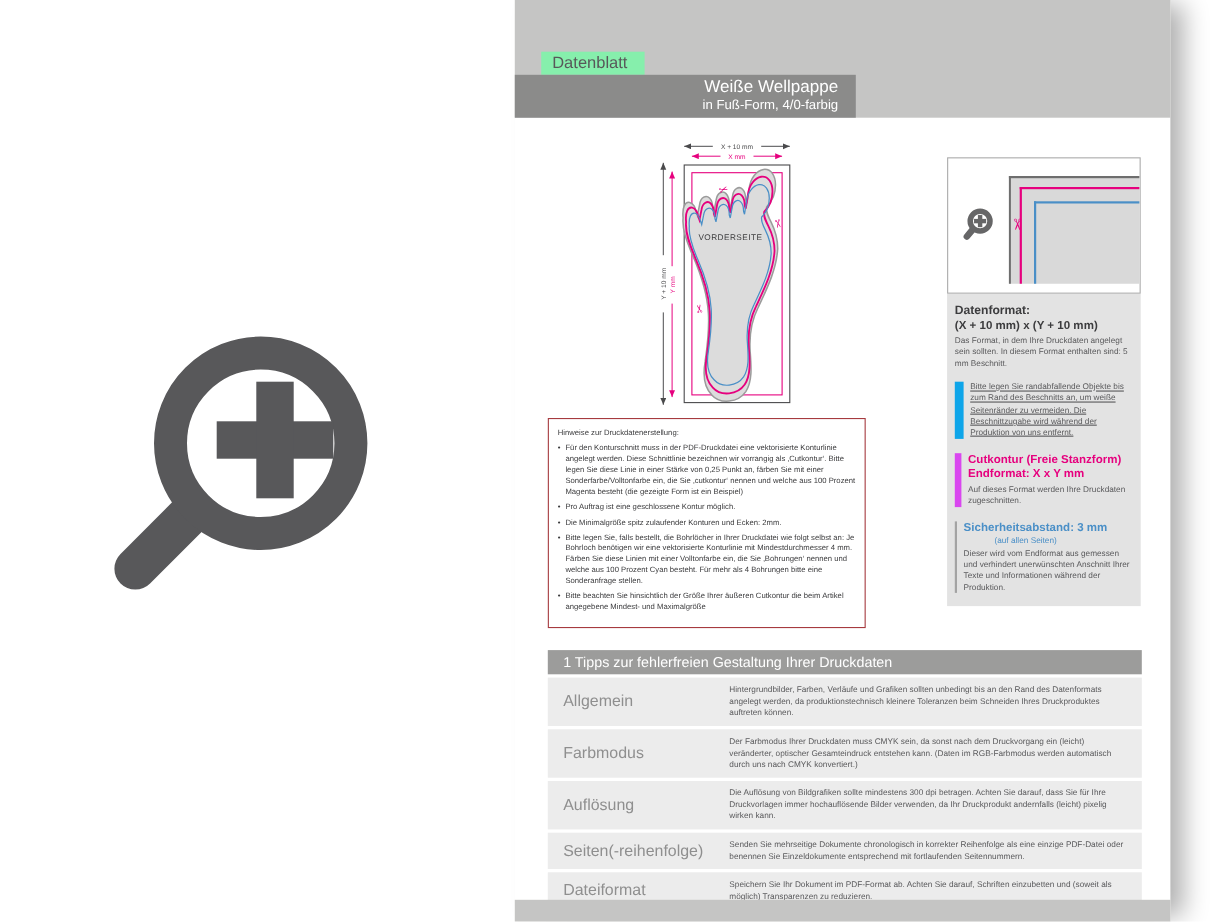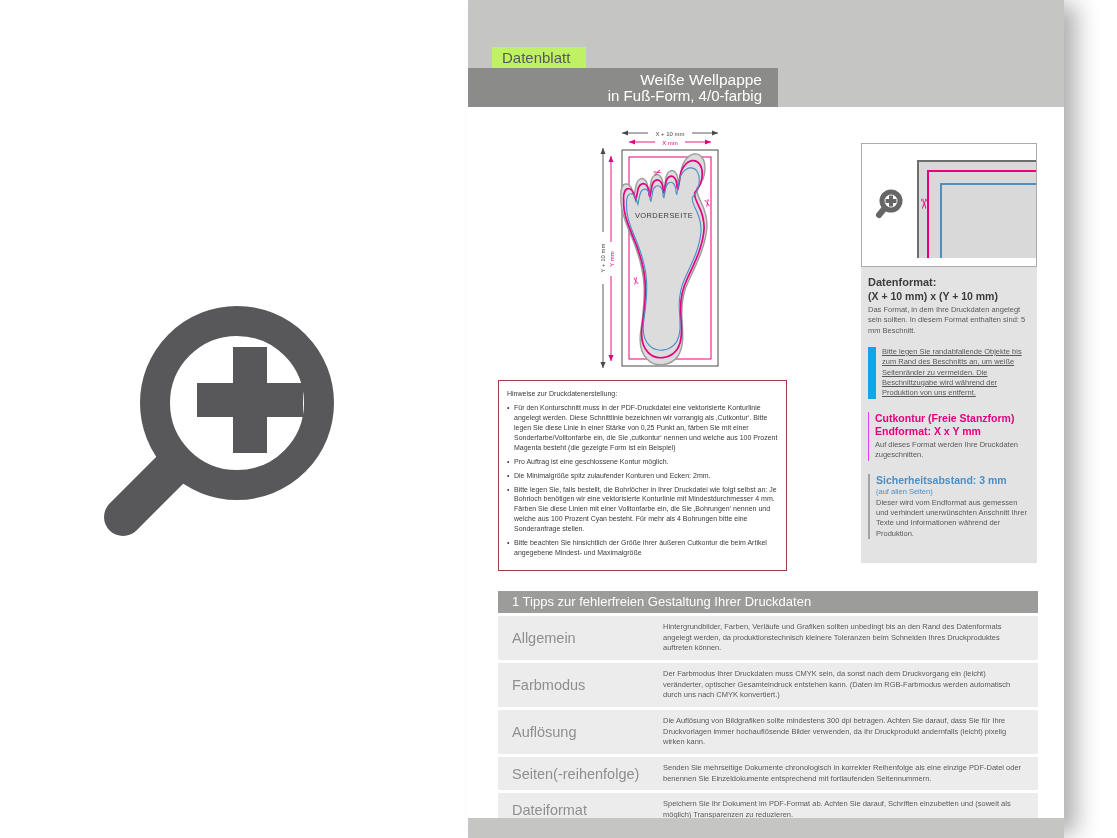--- a/index.html
+++ b/index.html
@@ -7,26 +7,26 @@
           font-family:"Liberation Sans",sans-serif;color:#58585a;}
 
   
   .big-mag{position:absolute;left:85px;top:272px;}
 
   
   .sheet{position:absolute;left:468px;top:0;width:596px;height:838px;background:#fff;
          box-shadow:16px 0 22px -4px rgba(0,0,0,0.32);}
   .band-top{position:absolute;left:0;top:0;width:100%;height:107px;background:#c5c5c4;}
   .band-bottom{position:absolute;left:0;top:818px;width:100%;height:20px;background:#c5c5c4;}
-  .tab{position:absolute;left:24px;top:47px;height:21px;background:#bef264;padding:0 16px 0 10px;
+  .tab{position:absolute;left:24px;top:47px;height:21px;background:#86efac;padding:0 16px 0 10px;
        font-size:15px;line-height:21px;color:#58585a;}
   .titlebar{position:absolute;left:0;top:68px;width:310px;height:39px;background:#8b8b8a;
             color:#fff;text-align:right;box-sizing:border-box;padding:3px 16px 0 0;}
   .titlebar .t1{font-size:15.5px;line-height:18px;}
-  .titlebar .t2{font-size:15px;line-height:13px;}
+  .titlebar .t2{font-size:12px;line-height:13px;}
 
   
   .diagram{position:absolute;left:125px;top:126px;}
 
   
   .notes{position:absolute;left:30px;top:380px;width:272px;border:1px solid #a63a3f;
          background:#fff;padding:8px 7px 8px 8px;font-size:7px;line-height:1.42;color:#3a3a3c;}
   .notes .nt{margin:0 0 4px 0;}
   .notes ul{margin:0;padding:0;list-style:none;}
   .notes li{margin:0 0 4px 0;padding-left:7px;position:relative;}
@@ -39,31 +39,31 @@
   .mini-mag{position:absolute;left:13px;top:44px;}
   .corner-clip{position:absolute;left:55px;top:16px;right:0;bottom:8px;overflow:hidden;}
   .c-gray{position:absolute;left:0;top:0;width:160px;height:140px;background:#d9d9d9;
           border-left:2px solid #6e6e6e;border-top:2px solid #6e6e6e;box-sizing:border-box;}
   .c-mag{position:absolute;left:10px;top:10px;width:160px;height:140px;
          border-left:2px solid #e6007e;border-top:2px solid #e6007e;}
   .c-blue{position:absolute;left:23px;top:23px;width:160px;height:140px;
           border-left:2px solid #4a8fc7;border-top:2px solid #4a8fc7;}
   .c-scissors{position:absolute;left:1px;top:36px;color:#e6007e;font-size:14px;
               font-family:"DejaVu Sans",sans-serif;transform:rotate(90deg);}
-  .side-bg{background:#e3e3e3;padding:9px 8px 24px 7px;}
+  .side-bg{background:#e3e3e3;padding:9px 8px 12px 7px;}
   .blk{margin:0 0 0 0;}
   .blk .h1{font-size:11px;font-weight:bold;color:#3c3c3e;line-height:1.25;}
   .blk .h2{font-size:10.5px;font-weight:bold;color:#3c3c3e;line-height:1.25;}
   .blk .bd{font-size:7.5px;line-height:1.38;color:#5a5a5c;margin-top:2px;}
   .b-bleed{border-left:8px solid #0ea5e9;padding-left:6px;margin-top:11px;text-decoration:underline;}
-  .b-cut{border-left:1px solid #d946ef;padding-left:6px;margin-top:13px;}
+  .b-cut{border-left:6px solid #d946ef;padding-left:6px;margin-top:13px;}
   .b-cut .h2{color:#e6007e;}
   .b-safe{border-left:2px solid #a3a3a3;padding-left:6px;margin-top:13px;}
   .b-safe .h2{color:#4a8fc7;}
-  .b-safe .sub{font-size:7.5px;color:#4a8fc7;line-height:1.2;}
+  .b-safe .sub{font-size:7.5px;color:#4a8fc7;line-height:1.2;margin-left:28px;}
 
   
   .tips{position:absolute;left:30px;top:591px;width:540px;}
   .tips-header{height:22px;background:#9c9c9b;color:#fff;font-size:13px;line-height:22px;
                padding-left:14px;box-sizing:border-box;}
   .tip-row{display:flex;background:#ececec;margin-top:3px;align-items:center;}
   .tip-label{width:165px;min-width:165px;font-size:14.5px;color:#8f8f8f;
              padding-left:14px;box-sizing:border-box;align-self:center;}
   .tip-desc{flex:1;font-size:7.5px;line-height:1.42;color:#5a5a5c;padding:6px 14px 6px 0;}
   .r1{min-height:44px;}.r2{min-height:44px;}.r3{min-height:41px;}.r4{min-height:28px;}.r5{min-height:31px;}

